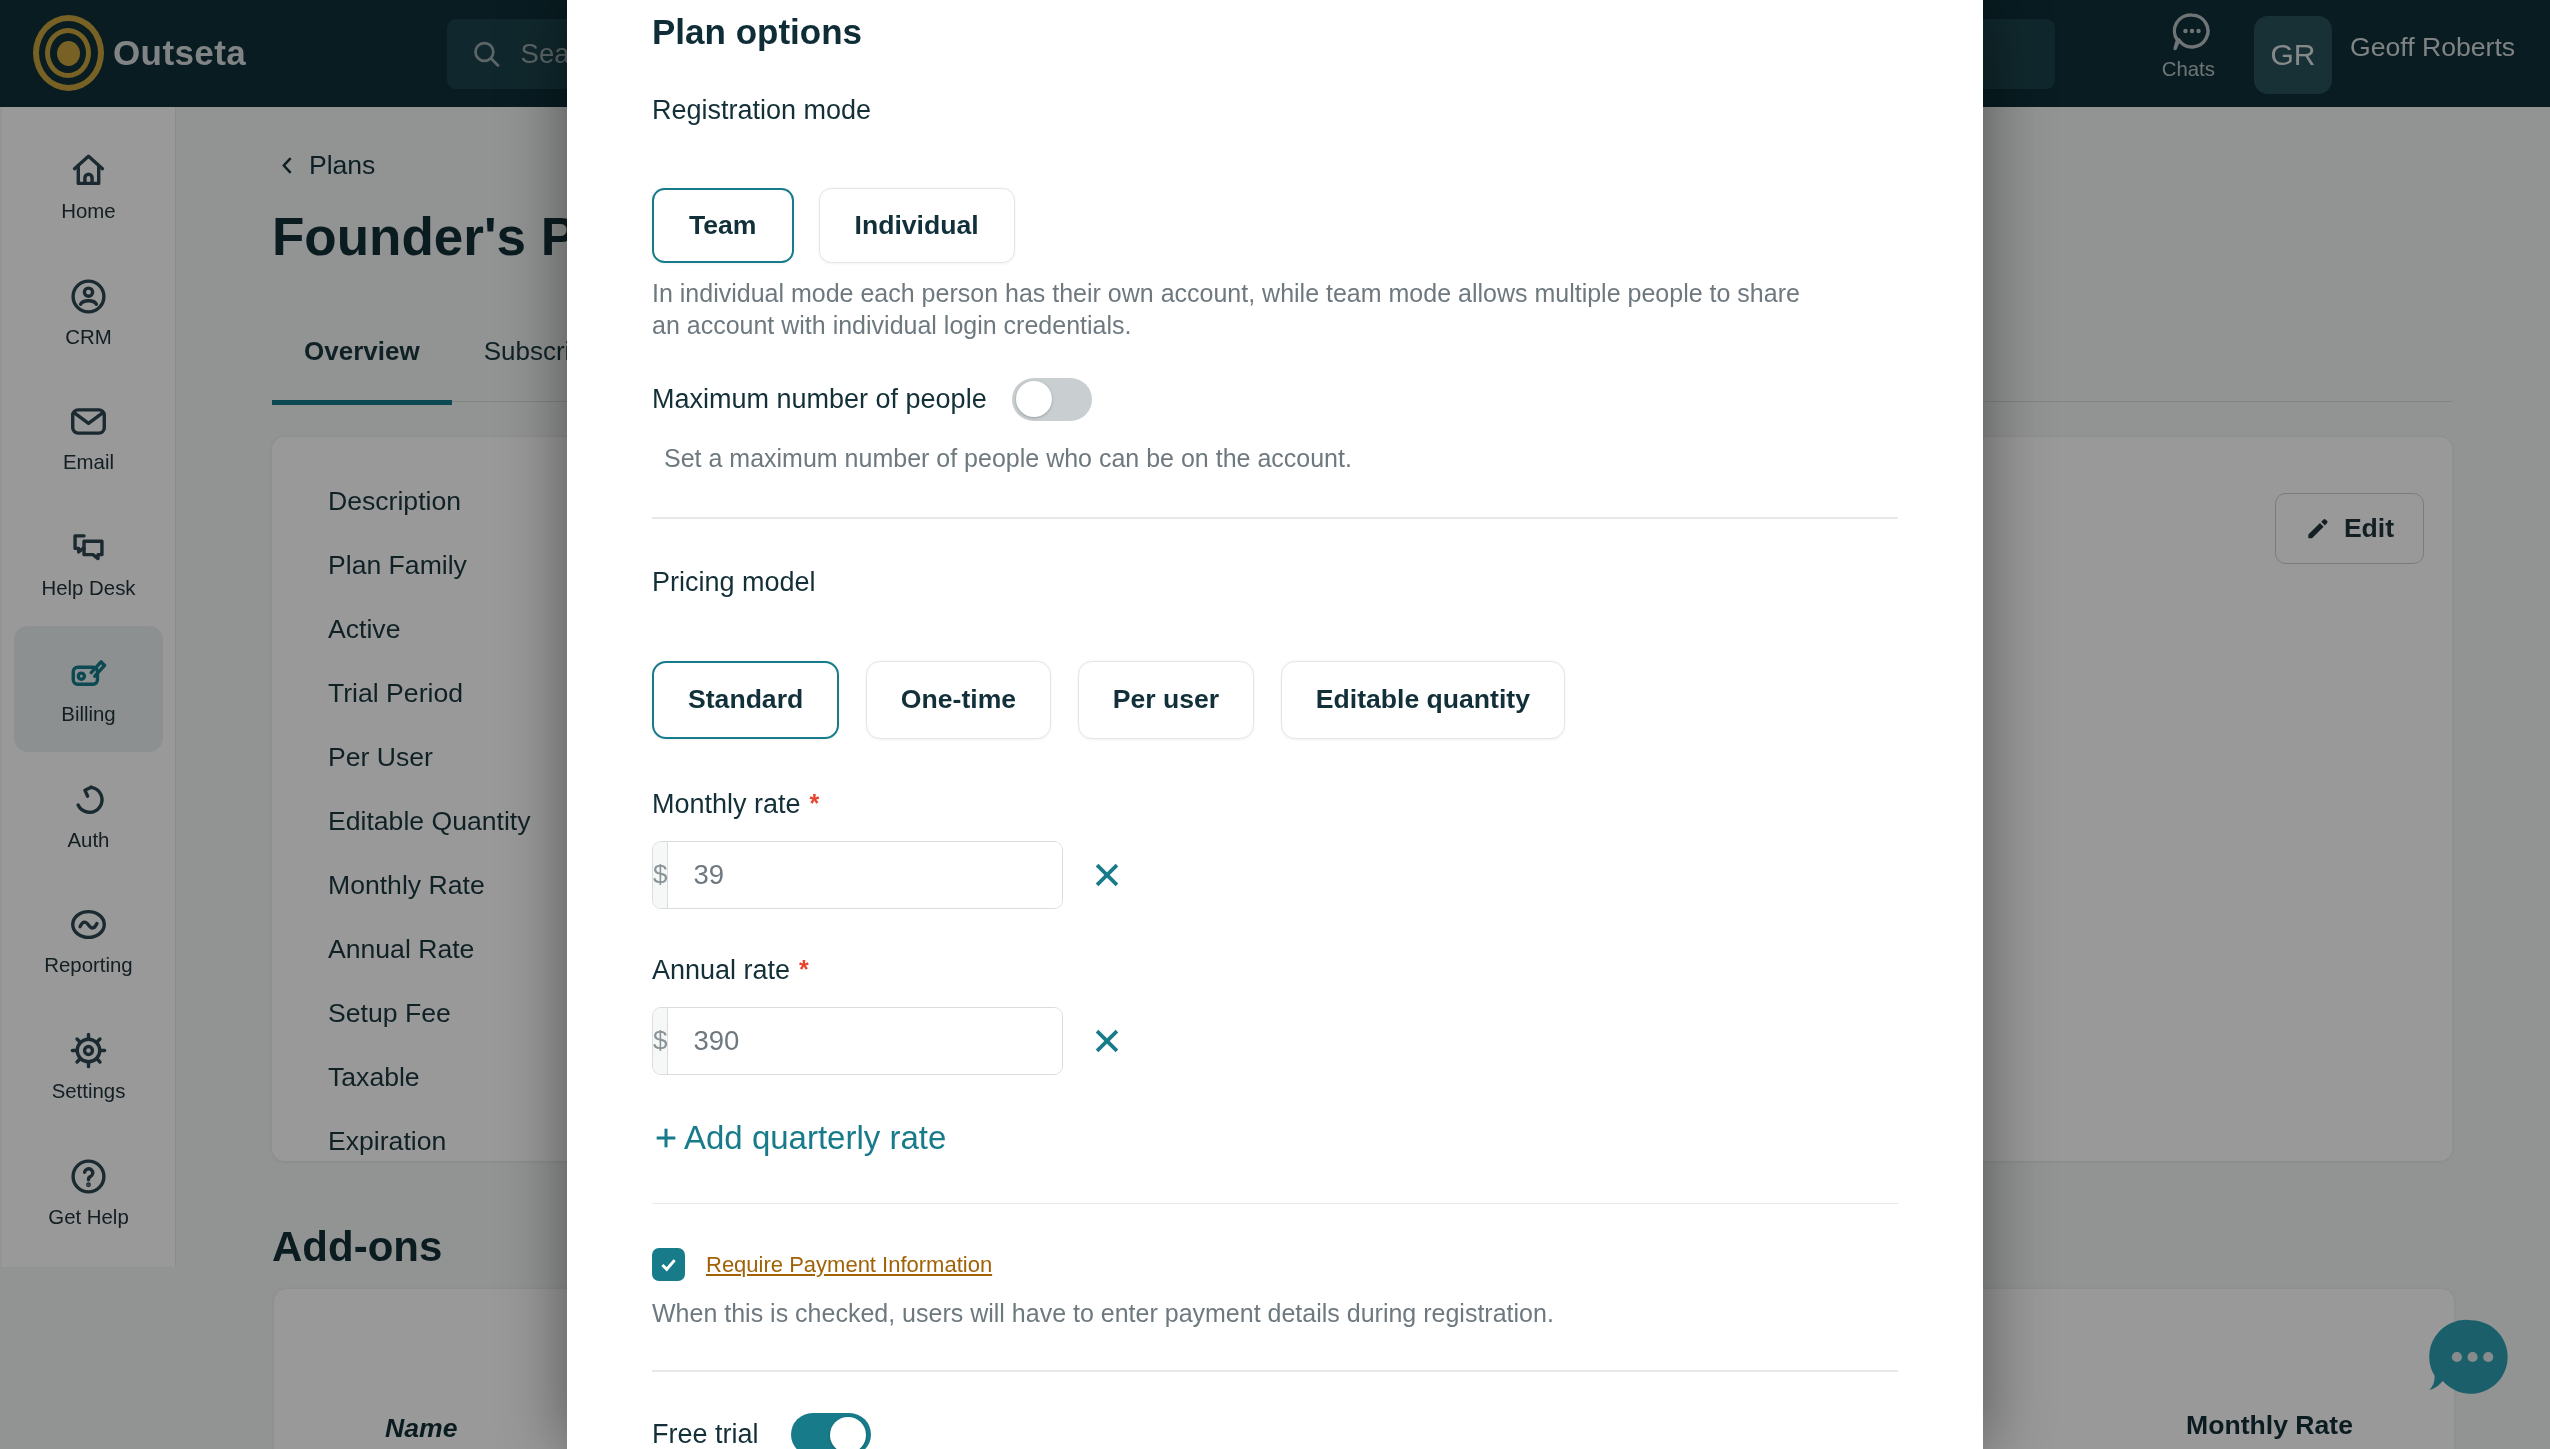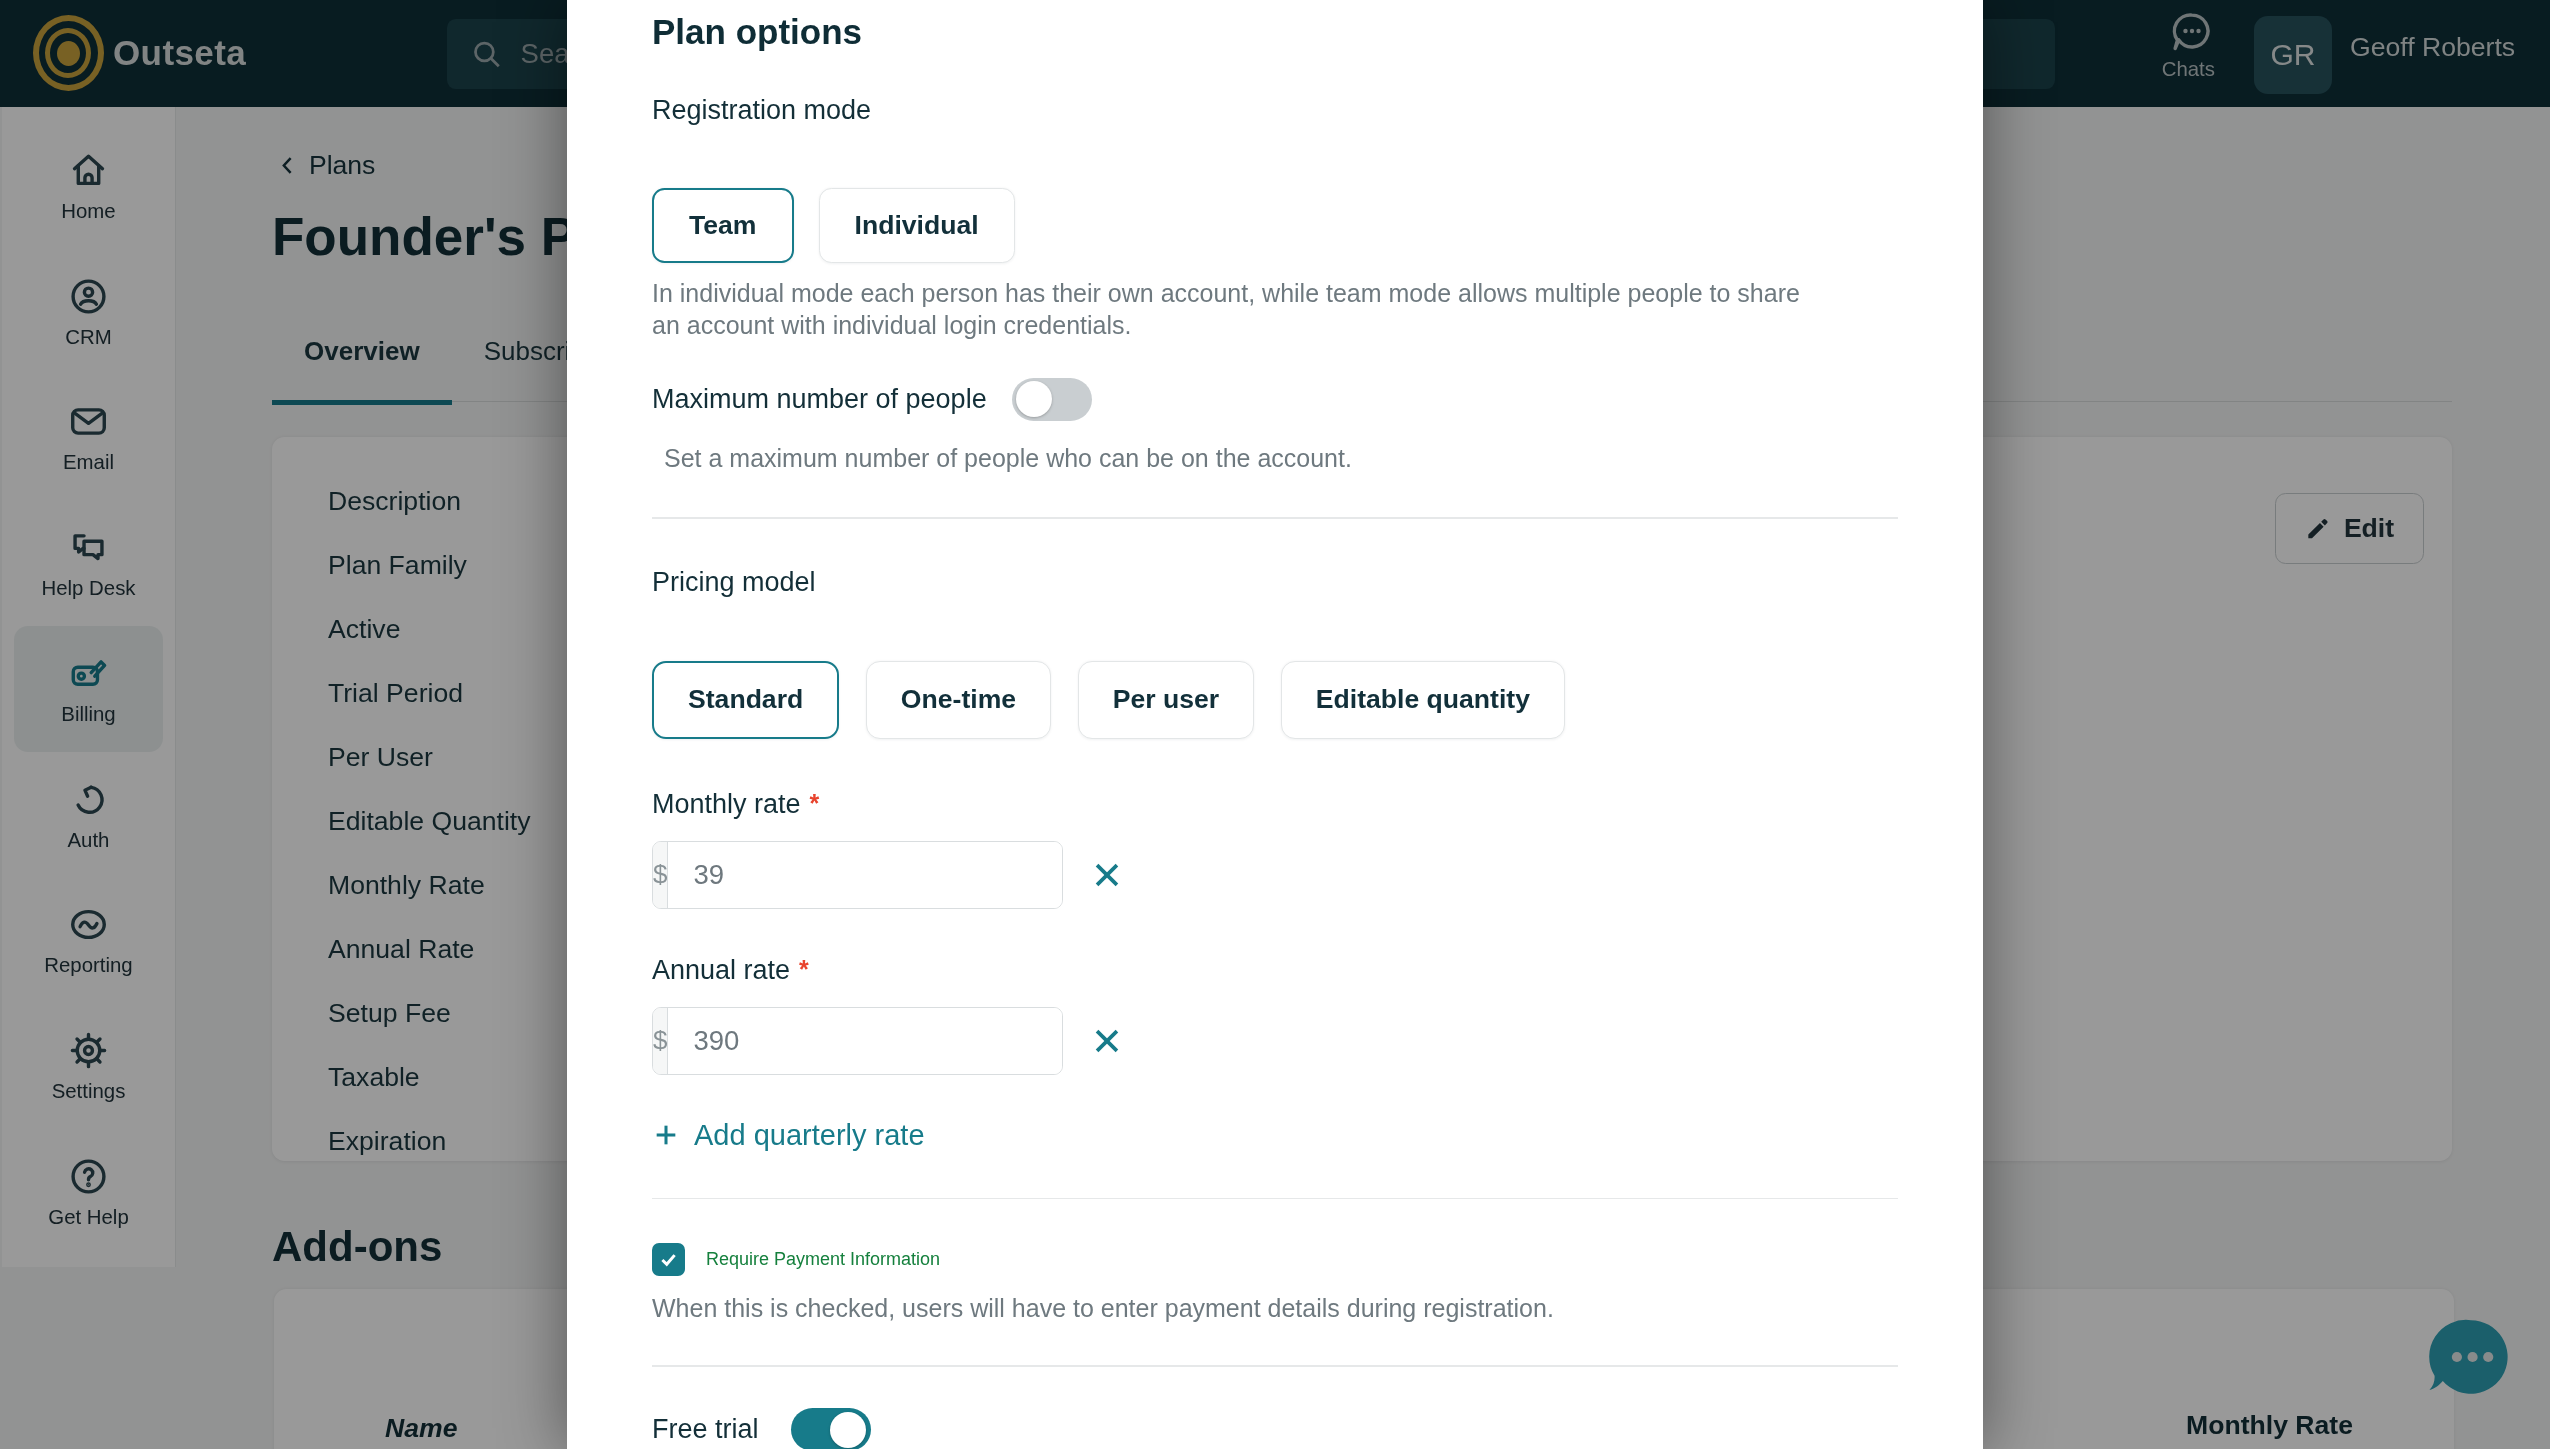--- a/index.html
+++ b/index.html
@@ -96,27 +96,27 @@
   .rate-label { margin-top:50px; display:flex; gap:8.9px; }
   .req { color:#E8432D; font-weight:700; font-size:25px; }
   .rate-row { margin-top:21px; display:flex; align-items:center; }
   .input-group { width:411px; height:68px; border:1.8px solid #D9DDDF; border-radius:8.9px; display:flex; overflow:hidden; background:#fff; }
   .currency { width:58px; background:#F6F7F7; border-right:1.8px solid #D9DDDF; display:flex; align-items:center;
     justify-content:center; font-size:26px; color:#8A9397; }
   .input-group input { flex:1; border:none; outline:none; font-size:27.5px; color:#6E787E; padding:0 25px;
     font-family:"Liberation Sans", sans-serif; }
   .remove-x { margin-left:26.6px; width:34px; height:34px; cursor:pointer; }
   .remove-x svg { width:34px; height:34px; stroke:#177B8A; stroke-width:2.6; }
-  .add-link { margin-top:44px; display:flex; align-items:center; gap:14px; color:#177B8A; font-size:29px; cursor:pointer; }
+  .add-link { margin-top:44px; display:flex; align-items:center; gap:4px; color:#177B8A; font-size:33px; cursor:pointer; }
   .add-link svg { width:28px; height:28px; stroke:#177B8A; stroke-width:2.6; }
   .check-row { margin-top:44px; display:flex; align-items:center; gap:21px; }
   .checkbox { width:33px; height:33px; border-radius:7px; background:#177B8A; display:flex; align-items:center;
     justify-content:center; cursor:pointer; flex:0 0 auto; }
   .checkbox svg { width:21px; height:21px; stroke:#FFFFFF; stroke-width:3.4; fill:none; }
-  .check-label { font-size:18px; color:#15803d; }
+  .check-label { font-size:22px; color:#a16207;text-decoration:underline; }
   .check-help { margin-top:16px; }
   .trial-row { margin-top:41px; display:flex; align-items:center; gap:32px; }
   .trial-field { margin-top:55px; width:597px; height:71px; border:1.8px solid #D9DDDF; border-radius:8.9px;
     display:flex; padding:12.4px 25px 0 25px; background:#fff; }
   .trial-field .num { flex:1; font-size:27.5px; color:#3F4A50; }
   .trial-unit { display:flex; align-items:flex-start; gap:16px; font-size:27.5px; color:#12303A; }
   .trial-unit svg { width:25px; height:25px; stroke:#8A9397; stroke-width:2.4; fill:none; margin-top:7px; }
 </style>
 </head>
 <body>

